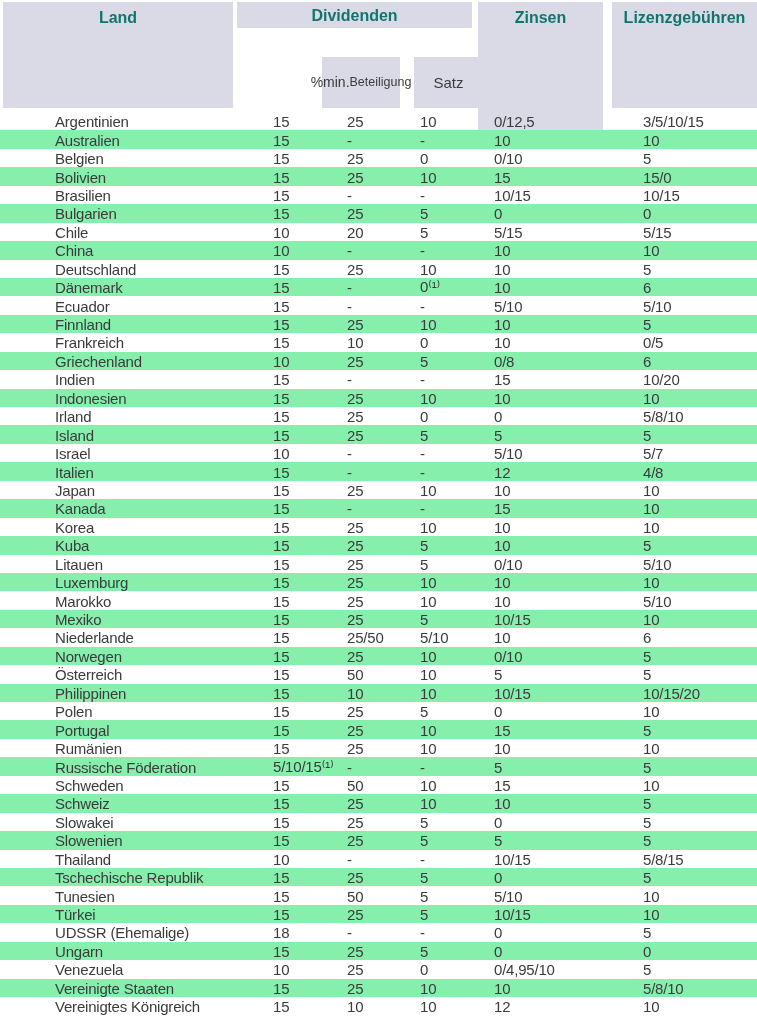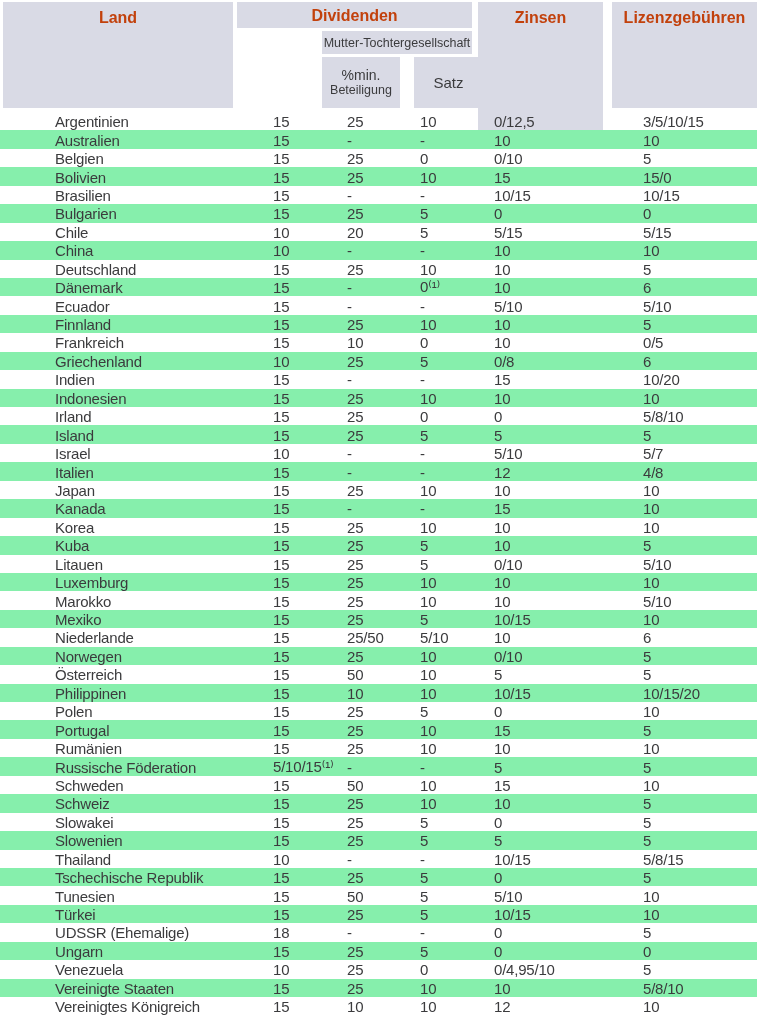--- a/index.html
+++ b/index.html
@@ -21,32 +21,32 @@
     position: absolute;
     top: 0; left: 0;
     width: 757px;
     height: 112px;
   }
   .hcell {
     position: absolute;
     background: #d9dae5;
     box-sizing: border-box;
     text-align: center;
-    color: #c2410c;
+    color: #0f766e;
   }
   .hcell.bold { font-weight: bold; font-size: 16px; }
   .hcell.plain { font-weight: normal; color: #3b3b3d; }
   .h-land   { left: 3px;   top: 2px;  width: 230px; height: 106px; padding-top: 7px; }
   .h-div    { left: 237px; top: 2px;  width: 235px; height: 26px;  padding-top: 5px; }
   .h-allg   { left: 237px; top: 31px; width: 81px;  height: 77px;  font-size: 15px;
               display: flex; align-items: center; justify-content: center; }
   .h-mutter { left: 322px; top: 31px; width: 150px; height: 23px;  font-size: 12.5px;
               display: flex; align-items: center; justify-content: center; }
   .h-pmin   { left: 322px; top: 57px; width: 78px;  height: 51px;
-              display: flex; flex-direction: column; align-items: center; justify-content: center;
+              display: flex; flex-direction: row; align-items: center; justify-content: center;
               line-height: 15px; }
   .h-pmin .l1 { font-size: 14px; }
   .h-pmin .l2 { font-size: 12.5px; }
   .h-satz   { left: 414px; top: 57px; width: 69px;  height: 51px;  font-size: 15px;
               display: flex; align-items: center; justify-content: center; }
   .h-zins   { left: 478px; top: 2px;  width: 125px; height: 132px; padding-top: 7px; }
   .h-liz    { left: 612px; top: 2px;  width: 145px; height: 106px; padding-top: 7px; }
   
   .tbody {
     position: absolute;
@@ -75,21 +75,20 @@
   .c-liz  { left: 643px; }
 </style>
 </head>
 <body>
 
 <div class="page">
 
   <div class="thead">
     <div class="hcell bold h-land">Land</div>
     <div class="hcell bold h-div">Dividenden</div>
-    <div class="hcell plain h-mutter">Mutter-Tochtergesellschaft</div>
     <div class="hcell plain h-pmin">
       <span class="l1">%min.</span>
       <span class="l2">Beteiligung</span>
     </div>
     <div class="hcell plain h-satz">Satz</div>
     <div class="hcell bold h-zins">Zinsen</div>
     <div class="hcell bold h-liz">Lizenzgebühren</div>
   </div>
 
   <div class="tbody">

